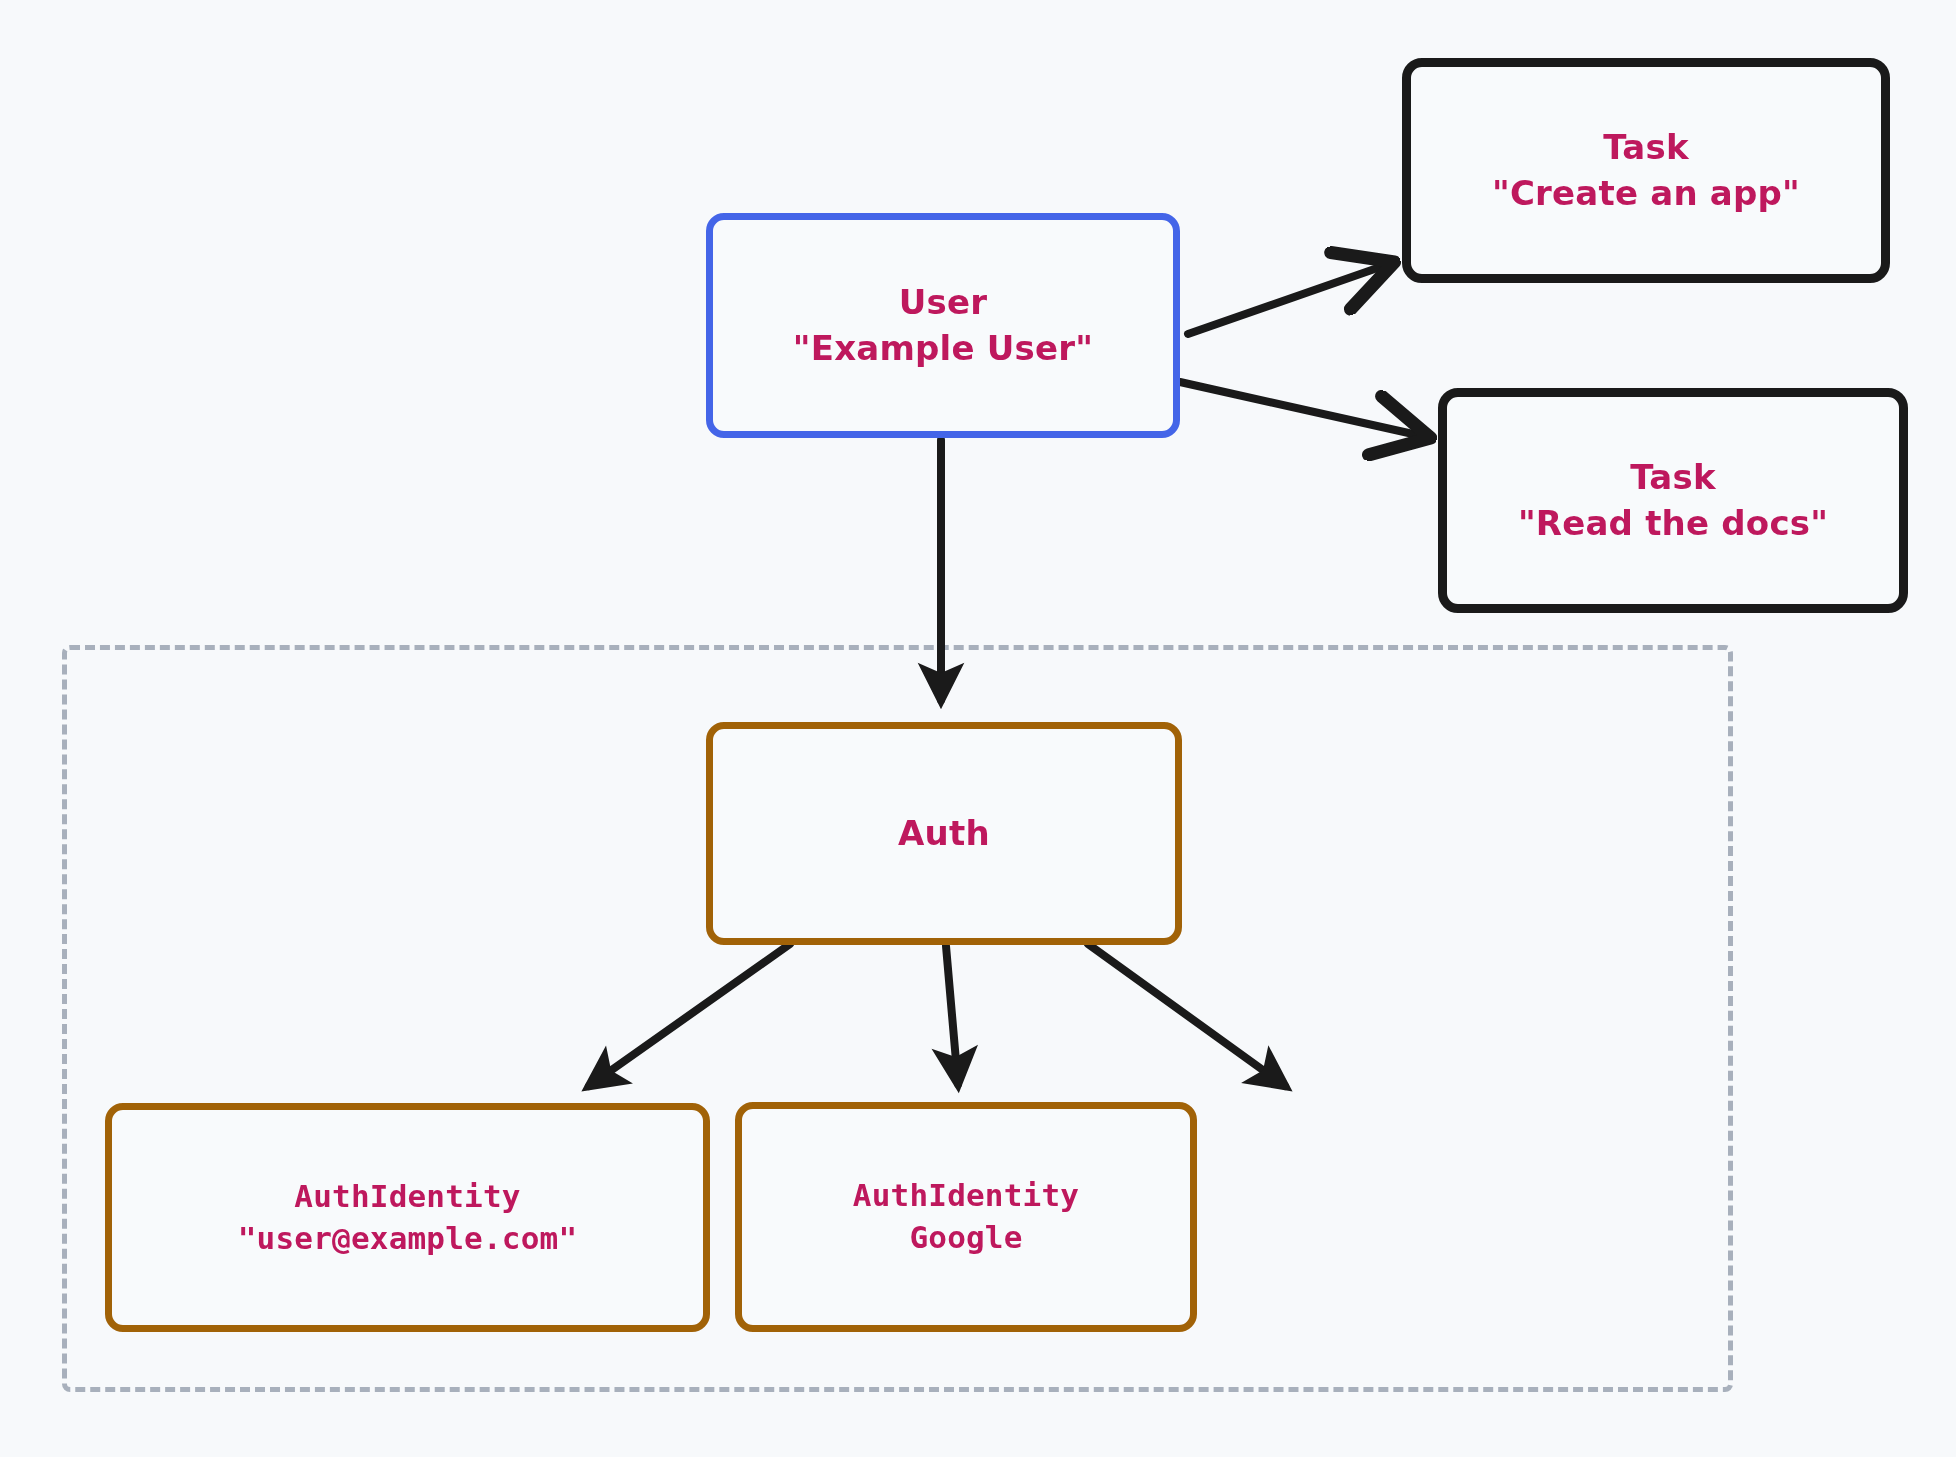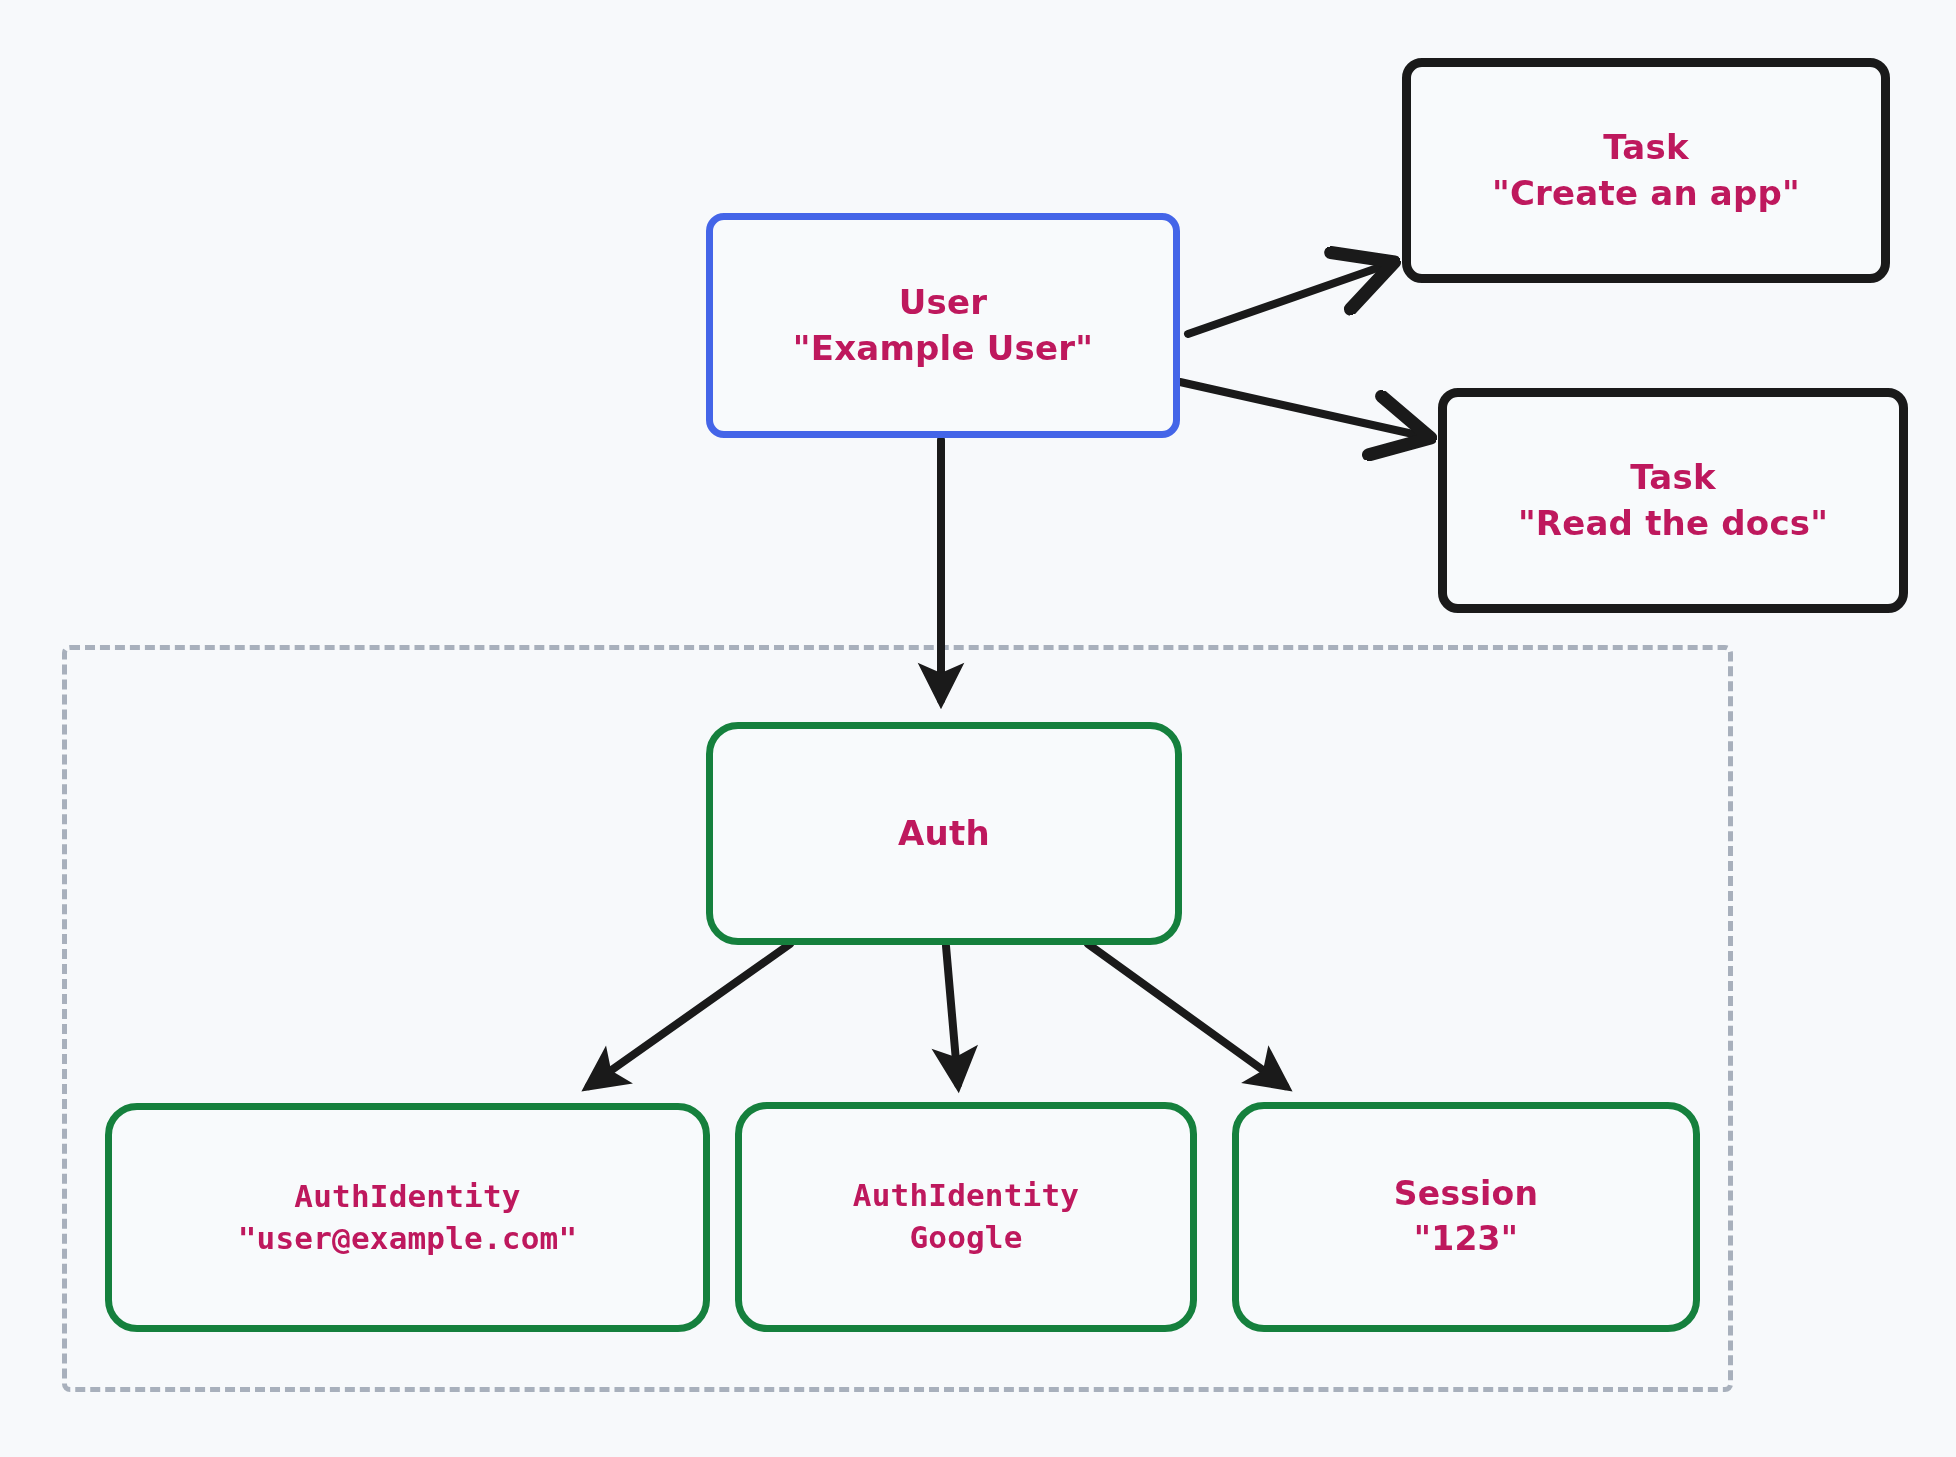--- a/index.html
+++ b/index.html
@@ -31,21 +31,21 @@
     display: block;
     color: #be185d;
     font-weight: 700;
     letter-spacing: 0.2px;
     line-height: 1.35;
     white-space: nowrap;
   }
   
   .node-blue  { border: 7px solid #4465e8; border-radius: 18px; }
   .node-black { border: 9px solid #1a1a1a; border-radius: 20px; }
-  .node-green { border: 7px solid #15803d; border-radius: 32px; }
+  .node-green { border: 7px solid #a16207; border-radius: 18px; }
 
   .fs-lg  { font-size: 34px; }
   .fs-md  { font-size: 33px; }
   .mono   { font-family: "DejaVu Sans Mono", "Liberation Mono", monospace; font-size: 31px; }
 
   
   #group-box {
     position: absolute;
     box-sizing: border-box;
     border: 5px dashed #a8b0bc;
@@ -127,18 +127,14 @@
   <div class="node node-green" style="left:105px; top:1103px; width:605px; height:229px;">
     <span class="line mono">AuthIdentity</span>
     <span class="line mono">"user@example.com"</span>
   </div>
 
   <div class="node node-green" style="left:735px; top:1102px; width:462px; height:230px;">
     <span class="line mono">AuthIdentity</span>
     <span class="line mono">Google</span>
   </div>
 
-  <div class="node node-green" style="left:1232px; top:1102px; width:468px; height:230px;">
-    <span class="line fs-md">Session</span>
-    <span class="line fs-md">"123"</span>
-  </div>
 
 </div>
 
 </body></html>

